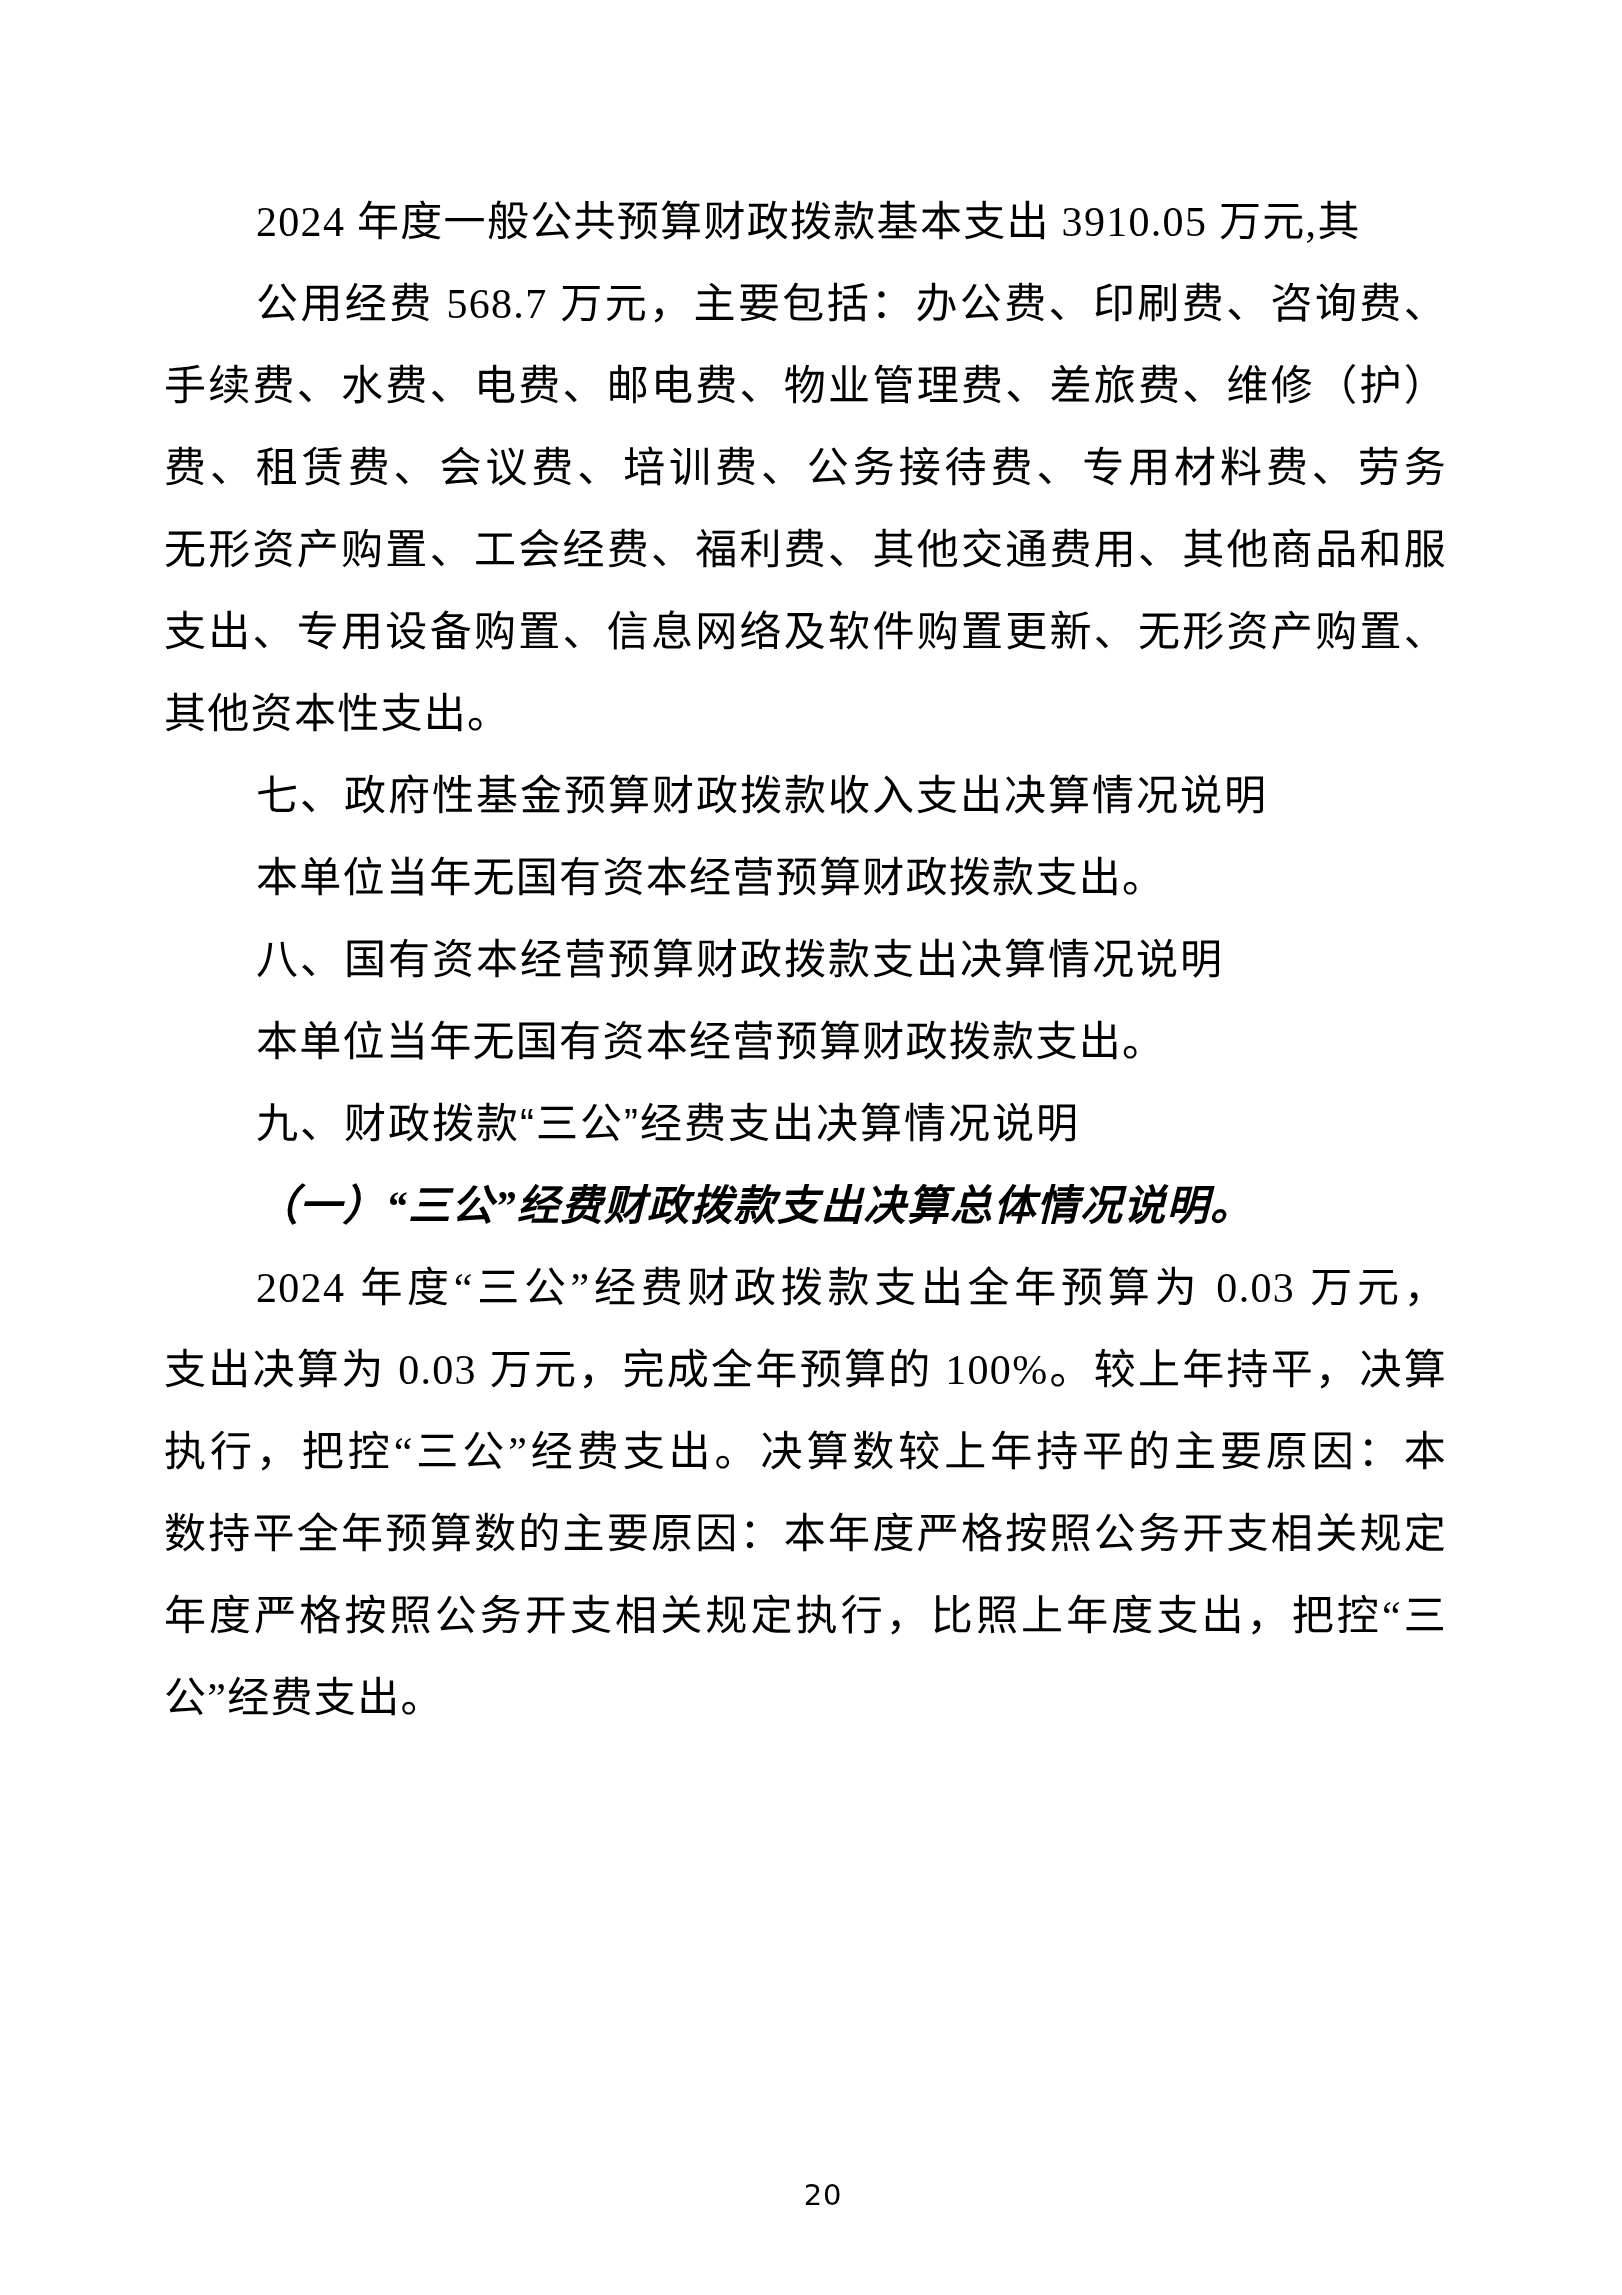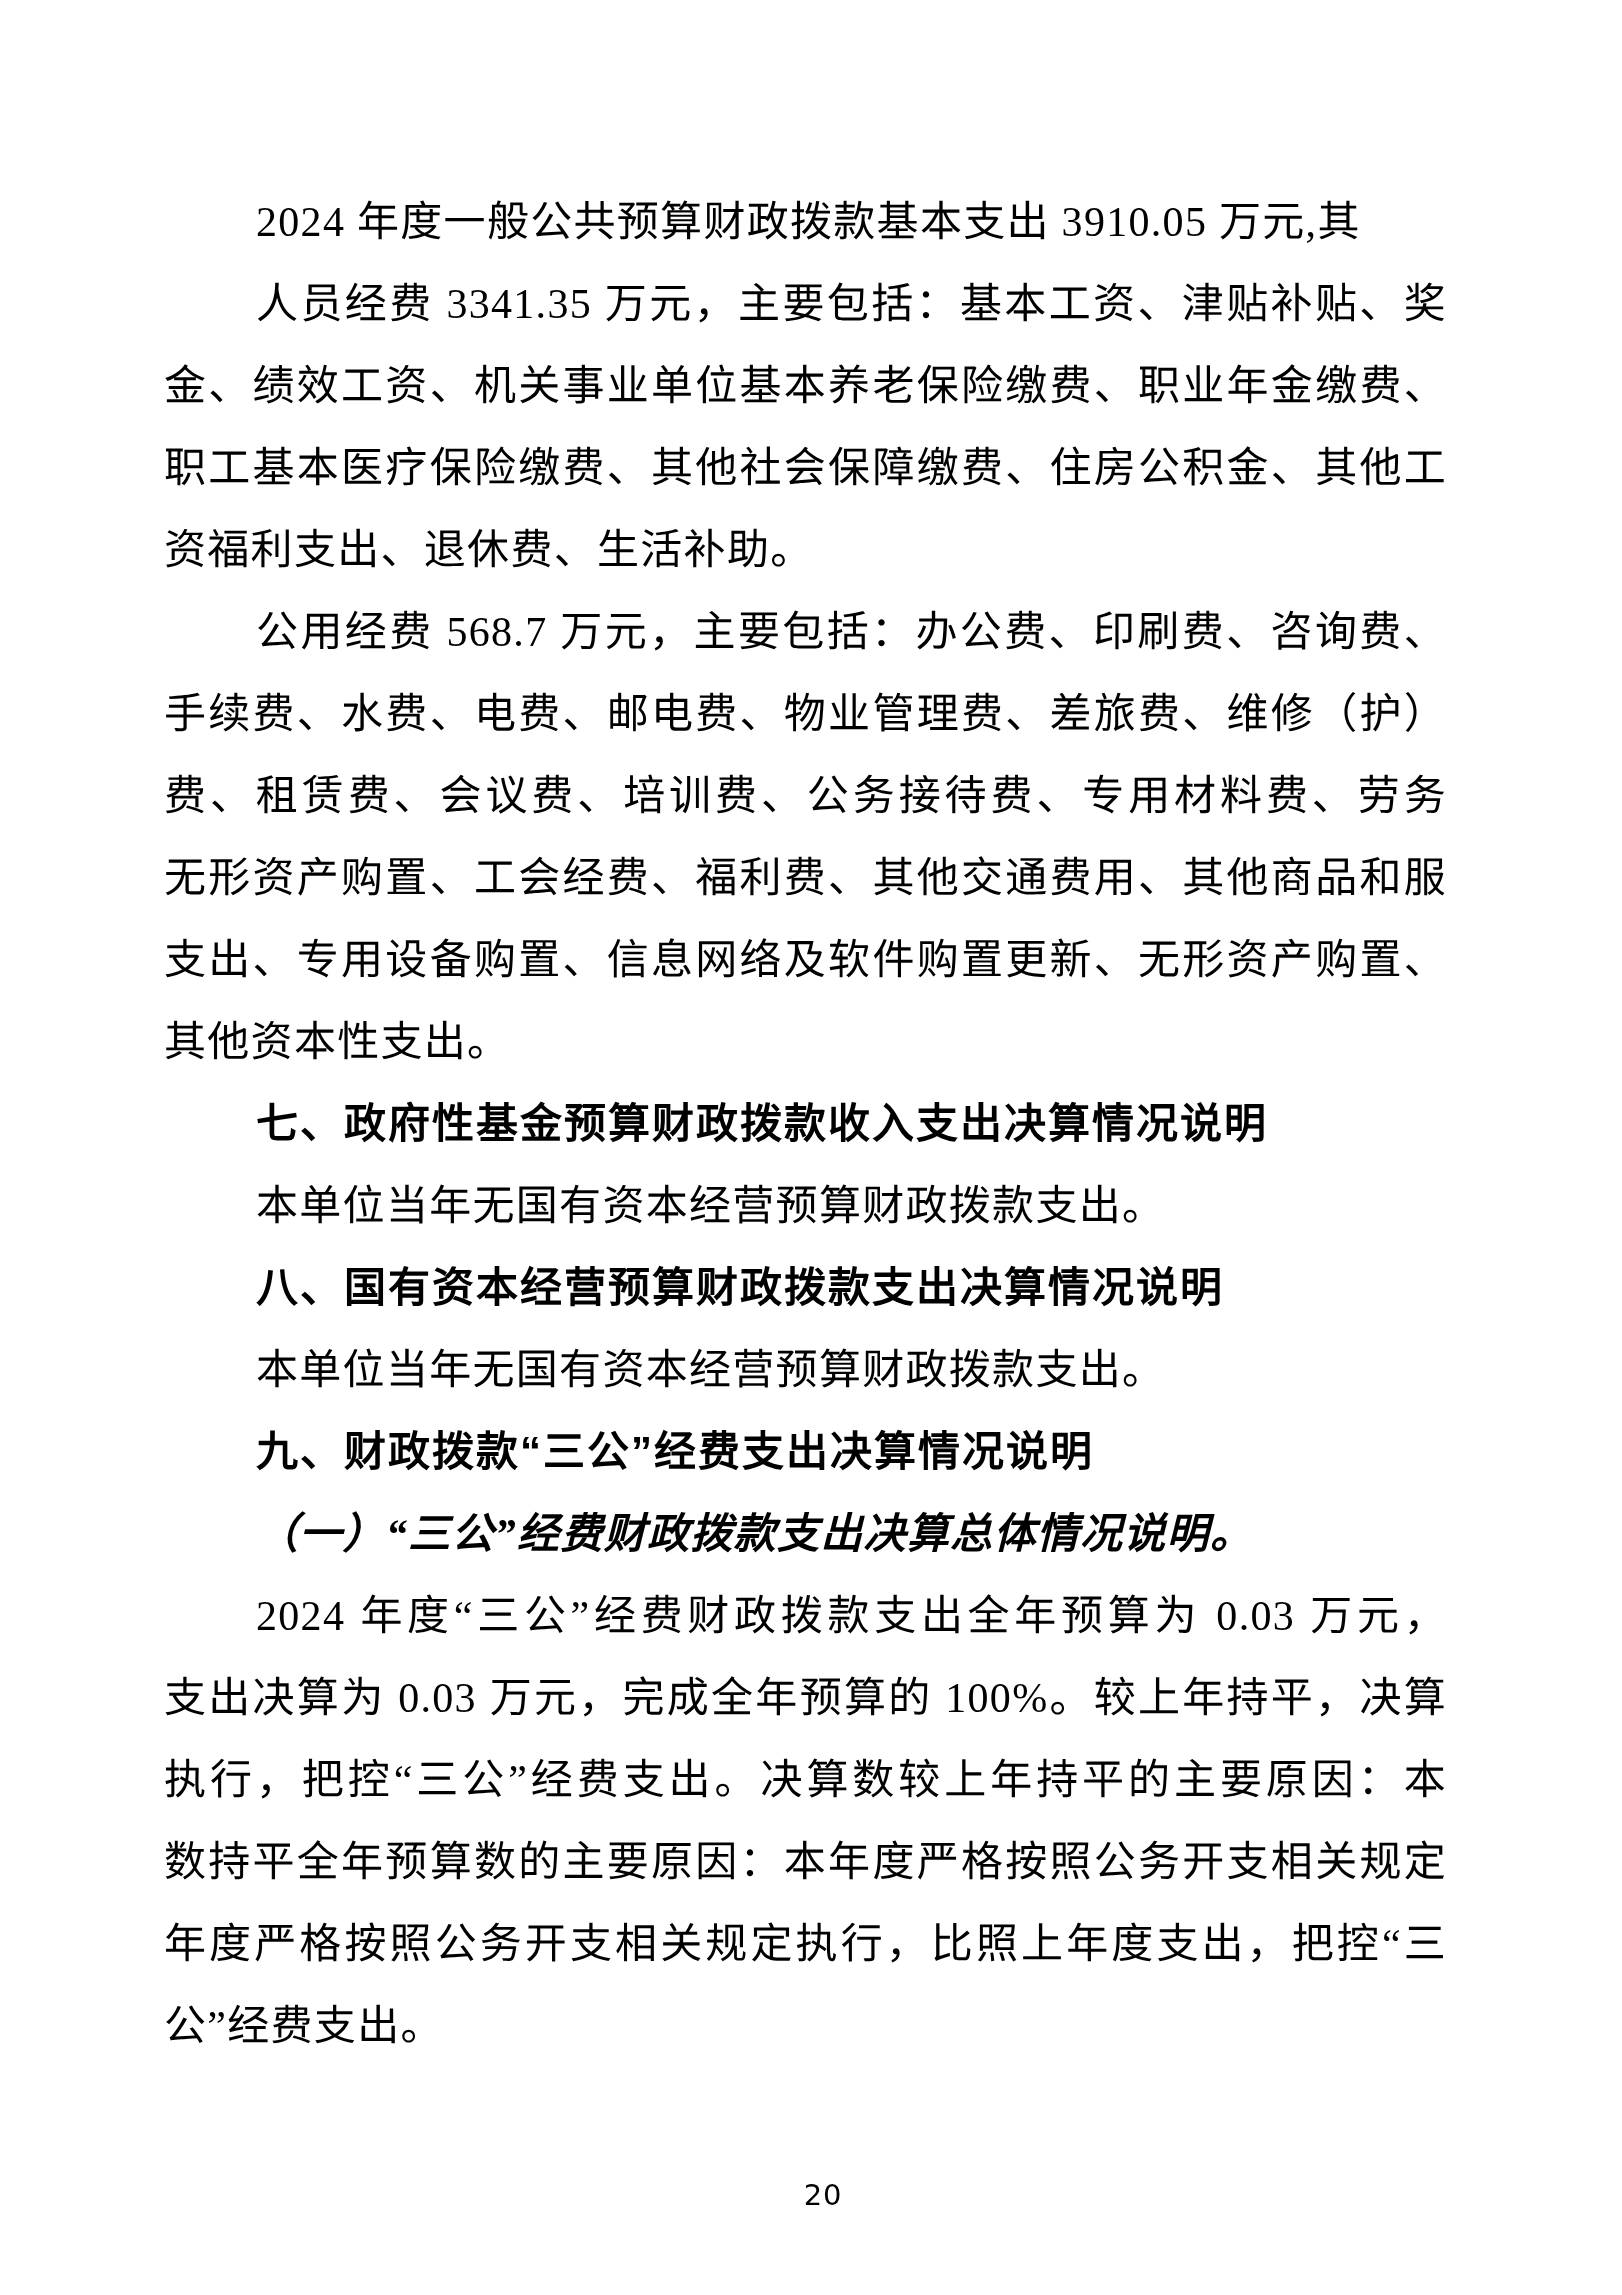--- a/index.html
+++ b/index.html
@@ -31,21 +31,21 @@
     overflow:hidden;
   }
   .line.fill {
     text-align:justify;
     text-align-last:justify;
     text-justify:inter-character;
   }
   .line.indent { padding-left:92px; }
   .heading .line {
     font-family:"Liberation Sans","DejaVu Sans",sans-serif;
-    font-weight:700;
+    font-weight:400;
     letter-spacing:2px;
   }
   .kai .line {
     font-family:"Liberation Serif","DejaVu Serif",serif;
     font-style:italic;
     font-weight:bold;
   }
   .page-footer {
     position:absolute;
     left:0; top:2174px; width:100%;
@@ -59,26 +59,20 @@
     margin-left:23px;
   }
 </style>
 </head>
 <body>
 
 <div class="page">
   <main class="content" id="doc-content">
       <section class="block body">
         <div class="line indent">2024 年度一般公共预算财政拨款基本支出 3910.05 万元,其中：</div>
-      </section>
-      <section class="block body">
-        <div class="line indent fill">人员经费 3341.35 万元，主要包括：基本工资、津贴补贴、奖</div>
-        <div class="line fill">金、绩效工资、机关事业单位基本养老保险缴费、职业年金缴费、</div>
-        <div class="line fill">职工基本医疗保险缴费、其他社会保障缴费、住房公积金、其他工</div>
-        <div class="line">资福利支出、退休费、生活补助。</div>
       </section>
       <section class="block body">
         <div class="line indent fill">公用经费 568.7 万元，主要包括：办公费、印刷费、咨询费、</div>
         <div class="line fill">手续费、水费、电费、邮电费、物业管理费、差旅费、维修（护）</div>
         <div class="line fill">费、租赁费、会议费、培训费、公务接待费、专用材料费、劳务费、</div>
         <div class="line fill">无形资产购置、工会经费、福利费、其他交通费用、其他商品和服务</div>
         <div class="line fill">支出、专用设备购置、信息网络及软件购置更新、无形资产购置、</div>
         <div class="line">其他资本性支出。</div>
       </section>
       <section class="block heading">

